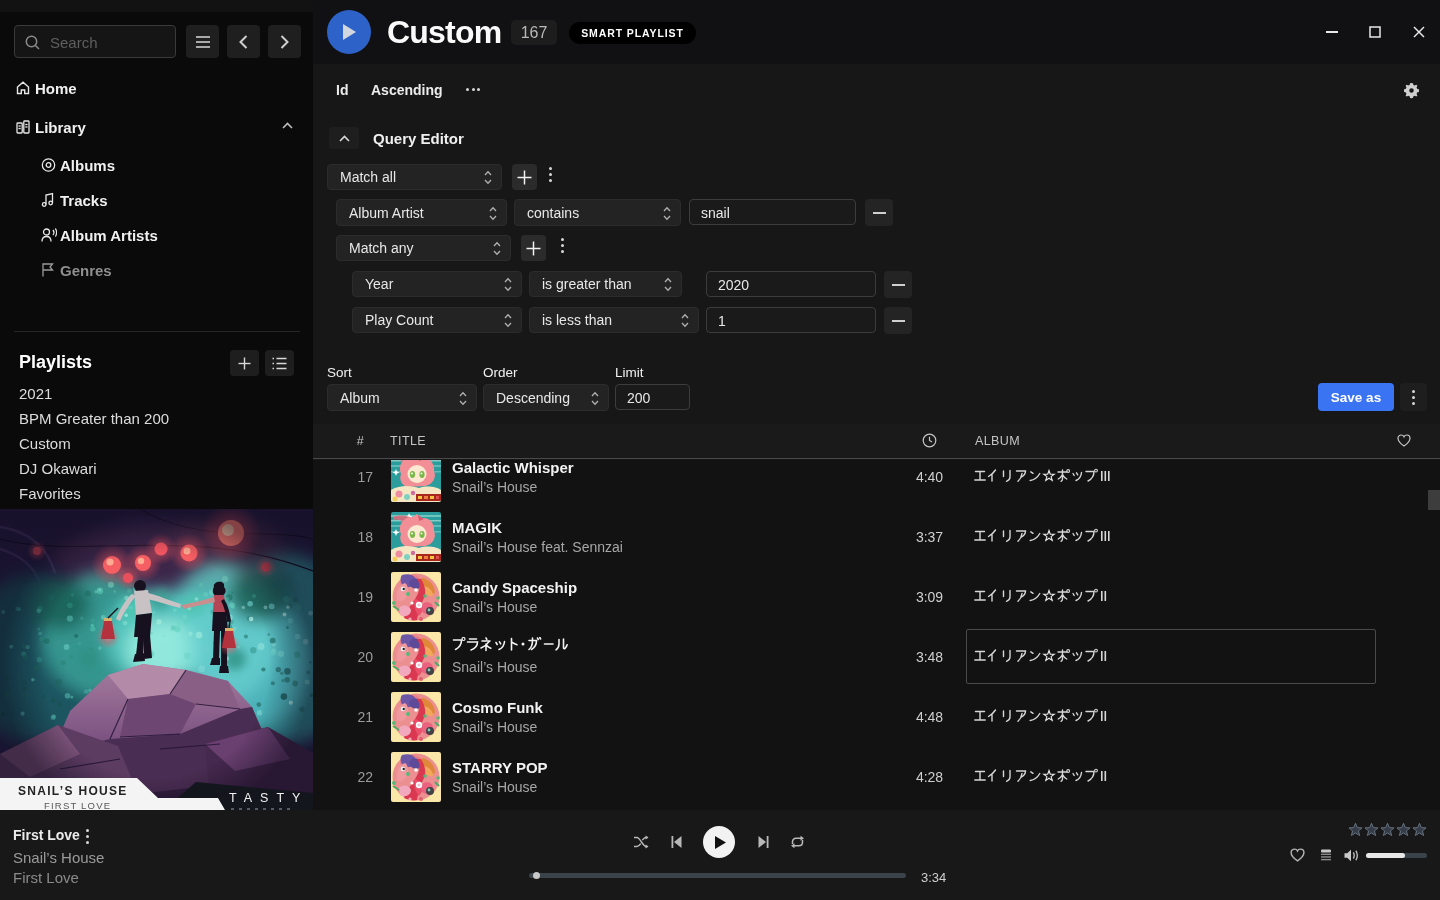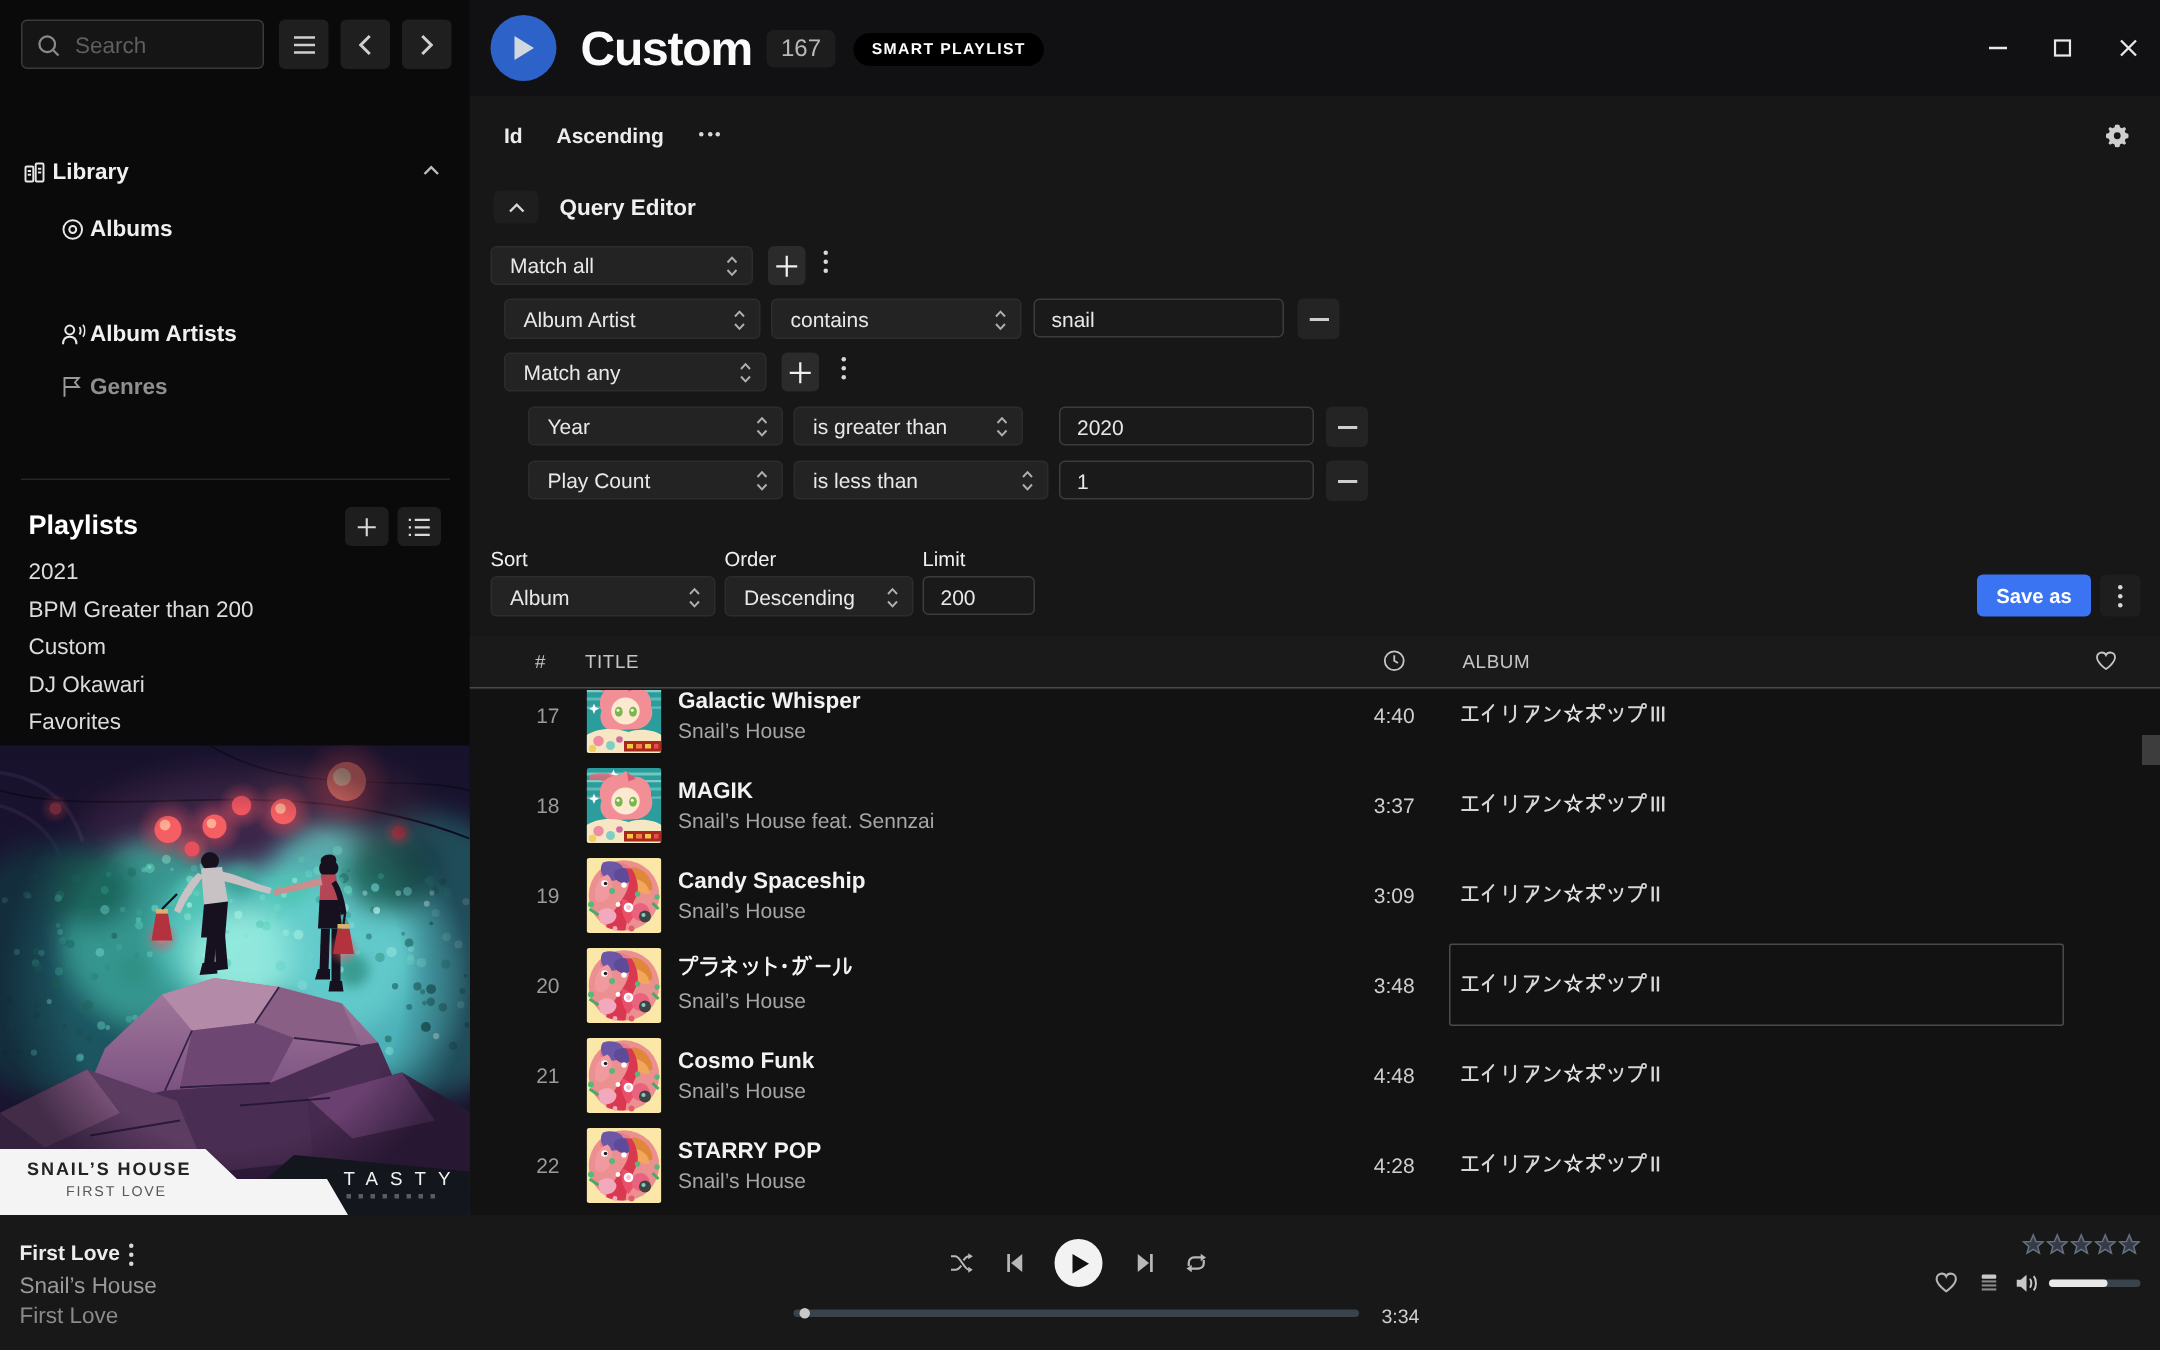--- a/index.html
+++ b/index.html
@@ -1,20 +1,20 @@
 <!DOCTYPE html>
 <html><head>
 <meta charset="utf-8">
 <style>
 * { margin:0; padding:0; box-sizing:border-box; }
 html,body { width:1440px; height:900px; overflow:hidden; background:#121212; }
 body { font-family:"Liberation Sans", sans-serif; }
 #app { position:relative; width:1440px; height:900px; }
 
-#sidebar { position:absolute; left:0; top:0; width:313px; height:590px; background:#0a0a0a;padding-left:31px; }
+#sidebar { position:absolute; left:0; top:12px; width:313px; height:590px; background:#0a0a0a;padding-left:31px; }
 #search { position:absolute; left:14px; top:13px; width:162px; height:33px; background:#151515; border:1px solid #3a3a3a; border-radius:4px; }
 #search .ph { position:absolute; left:35px; top:8px; font-size:15px; color:#5f5f5f; }
 .sbtn { position:absolute; top:13px; width:33px; height:33px; background:#1f1f1f; border-radius:4px; display:flex; align-items:center; justify-content:center; }
 .mitem { position:absolute; left:0; width:313px; height:26px; display:flex; align-items:center; font-size:15px; font-weight:bold; color:#f0f0f0; }
 .mitem.dim { color:#8f8f8f; }
 .mitem .ic { position:absolute; left:16px; top:50%; transform:translateY(-50%); display:flex; }
 .mitem .ic2 { position:absolute; left:41px; top:50%; transform:translateY(-50%); display:flex; }
 .mitem .t1 { position:absolute; left:35px; top:50%; transform:translateY(-50%); }
 .mitem .t2 { position:absolute; left:60px; top:50%; transform:translateY(-50%); }
 #sep { position:absolute; left:14px; top:319px; width:286px; height:1px; background:#262626; }
@@ -385,20 +385,28 @@
         <svg width="9" height="14" viewBox="0 0 9 14" fill="none" stroke="#cfcfcf" stroke-width="2">
           <path d="M7.5 1 L1.5 7 L7.5 13"></path>
         </svg>
       </div>
   <div class="sbtn" style="left:268px">
         <svg width="9" height="14" viewBox="0 0 9 14" fill="none" stroke="#cfcfcf" stroke-width="2">
           <path d="M1.5 1 L7.5 7 L1.5 13"></path>
         </svg>
       </div>
 
+  <div class="mitem" style="top:63px">
+    <span class="ic">
+          <svg width="14" height="14" viewBox="0 0 14 14" fill="none" stroke="#e8e8e8" stroke-width="1.4">
+            <path d="M1.5 6 L7 1.2 L12.5 6 V12.5 H8.7 V9 H5.3 V12.5 H1.5 Z"></path>
+          </svg>
+        </span>
+    <span class="t1">Home</span>
+  </div>
   <div class="mitem" style="top:102px">
     <span class="ic">
           <svg width="14" height="14" viewBox="0 0 14 14" fill="none" stroke="#e8e8e8" stroke-width="1.3">
             <rect x="1" y="3" width="5.2" height="10" rx="0.8"></rect>
             <rect x="7.8" y="1" width="5.2" height="12" rx="0.8"></rect>
             <line x1="2.5" y1="6" x2="4.7" y2="6"></line>
             <line x1="2.5" y1="8.5" x2="4.7" y2="8.5"></line>
             <line x1="9.3" y1="4.5" x2="11.5" y2="4.5"></line>
             <line x1="9.3" y1="7" x2="11.5" y2="7"></line>
           </svg>
@@ -409,20 +417,30 @@
         </svg>
   </div>
   <div class="mitem" style="top:140px">
     <span class="ic2">
           <svg width="15" height="15" viewBox="0 0 15 15" fill="none" stroke="#e8e8e8" stroke-width="1.3">
             <circle cx="7.5" cy="7.5" r="6.2"></circle>
             <circle cx="7.5" cy="7.5" r="2.3"></circle>
           </svg>
         </span>
     <span class="t2">Albums</span>
+  </div>
+  <div class="mitem" style="top:175px">
+    <span class="ic2">
+          <svg width="14" height="15" viewBox="0 0 14 15" fill="none" stroke="#e8e8e8" stroke-width="1.3">
+            <path d="M5 12 V2.5 L11.5 1 V10.5"></path>
+            <circle cx="3.2" cy="12" r="1.8"></circle>
+            <circle cx="9.7" cy="10.5" r="1.8"></circle>
+          </svg>
+        </span>
+    <span class="t2">Tracks</span>
   </div>
   <div class="mitem" style="top:210px">
     <span class="ic2">
           <svg width="16" height="15" viewBox="0 0 16 15" fill="none" stroke="#e8e8e8" stroke-width="1.3">
             <circle cx="5.5" cy="4.5" r="3"></circle>
             <path d="M1 14 C1 10.5 3 9 5.5 9 C8 9 10 10.5 10 14"></path>
             <path d="M12 2.5 C13 3.8 13 6.2 12 7.5"></path>
             <path d="M14.3 1 C16 3 16 7 14.3 9" stroke-width="1.2"></path>
           </svg>
         </span>

